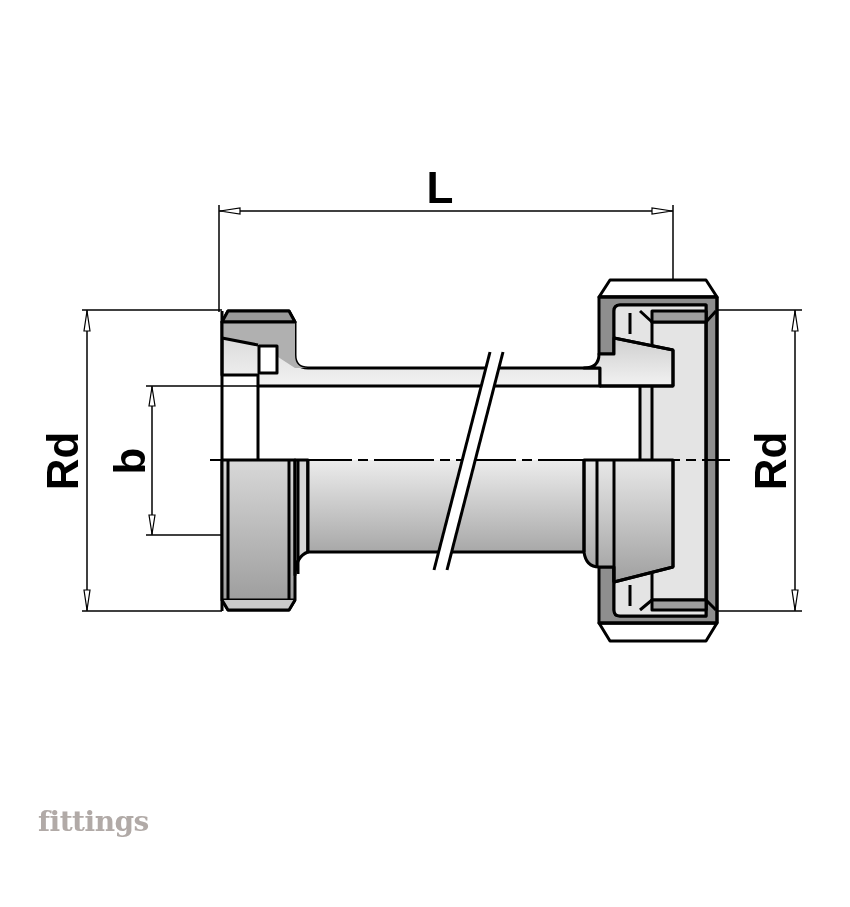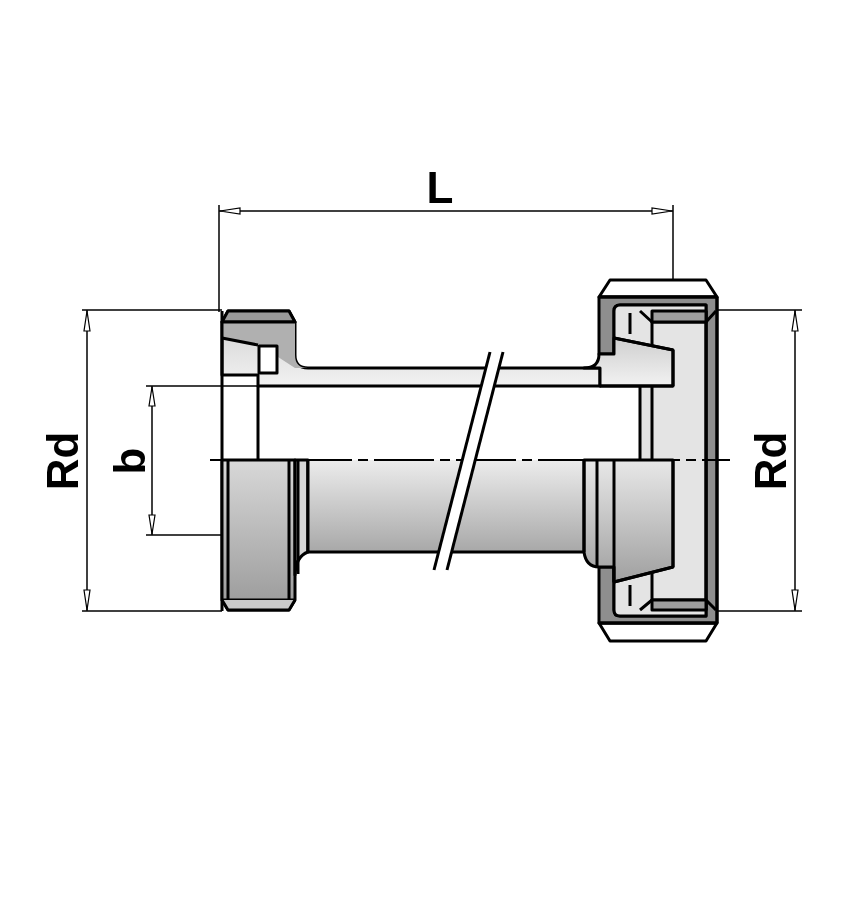--- a/index.html
+++ b/index.html
@@ -140,13 +140,14 @@
   </g>
 
   <g>
     <path d="M490 350 L503 350 L446 572 L433 572 Z" fill="#fff" stroke="none"></path>
     <line x1="490" y1="352" x2="434" y2="570" stroke="#000" stroke-width="3"></line>
     <line x1="503" y1="352" x2="447" y2="570" stroke="#000" stroke-width="3"></line>
   </g>
 </svg>
 
 <div class="logo">
+  <span class="sub">fittings</span>
 </div>
 
 </body></html>

